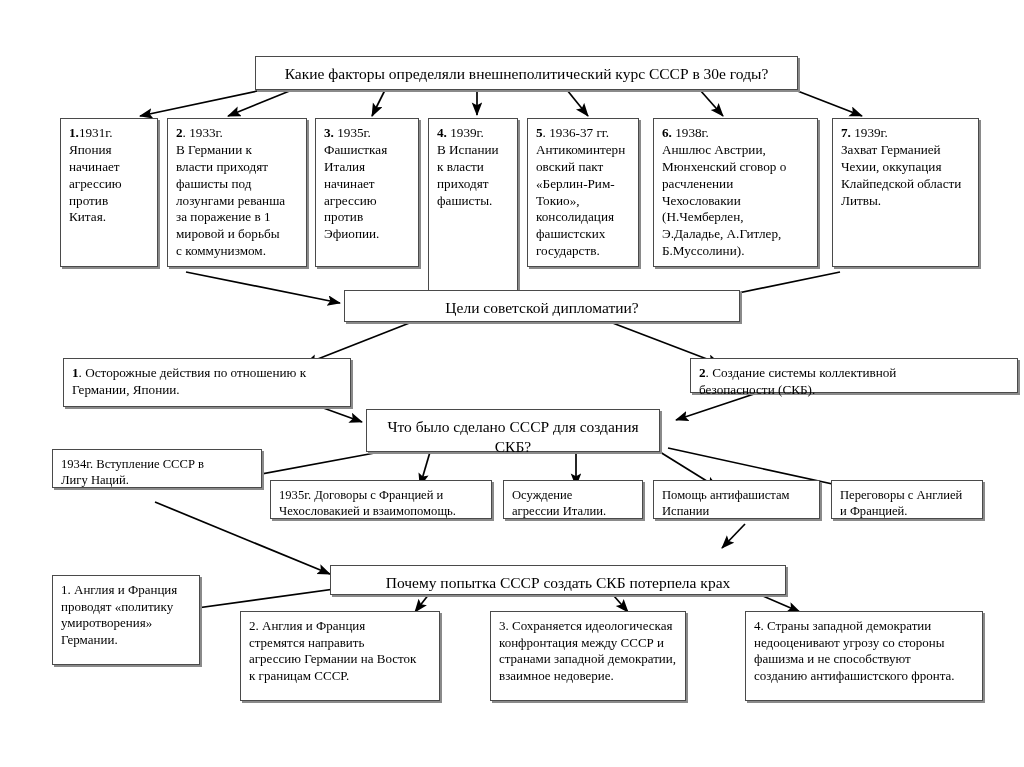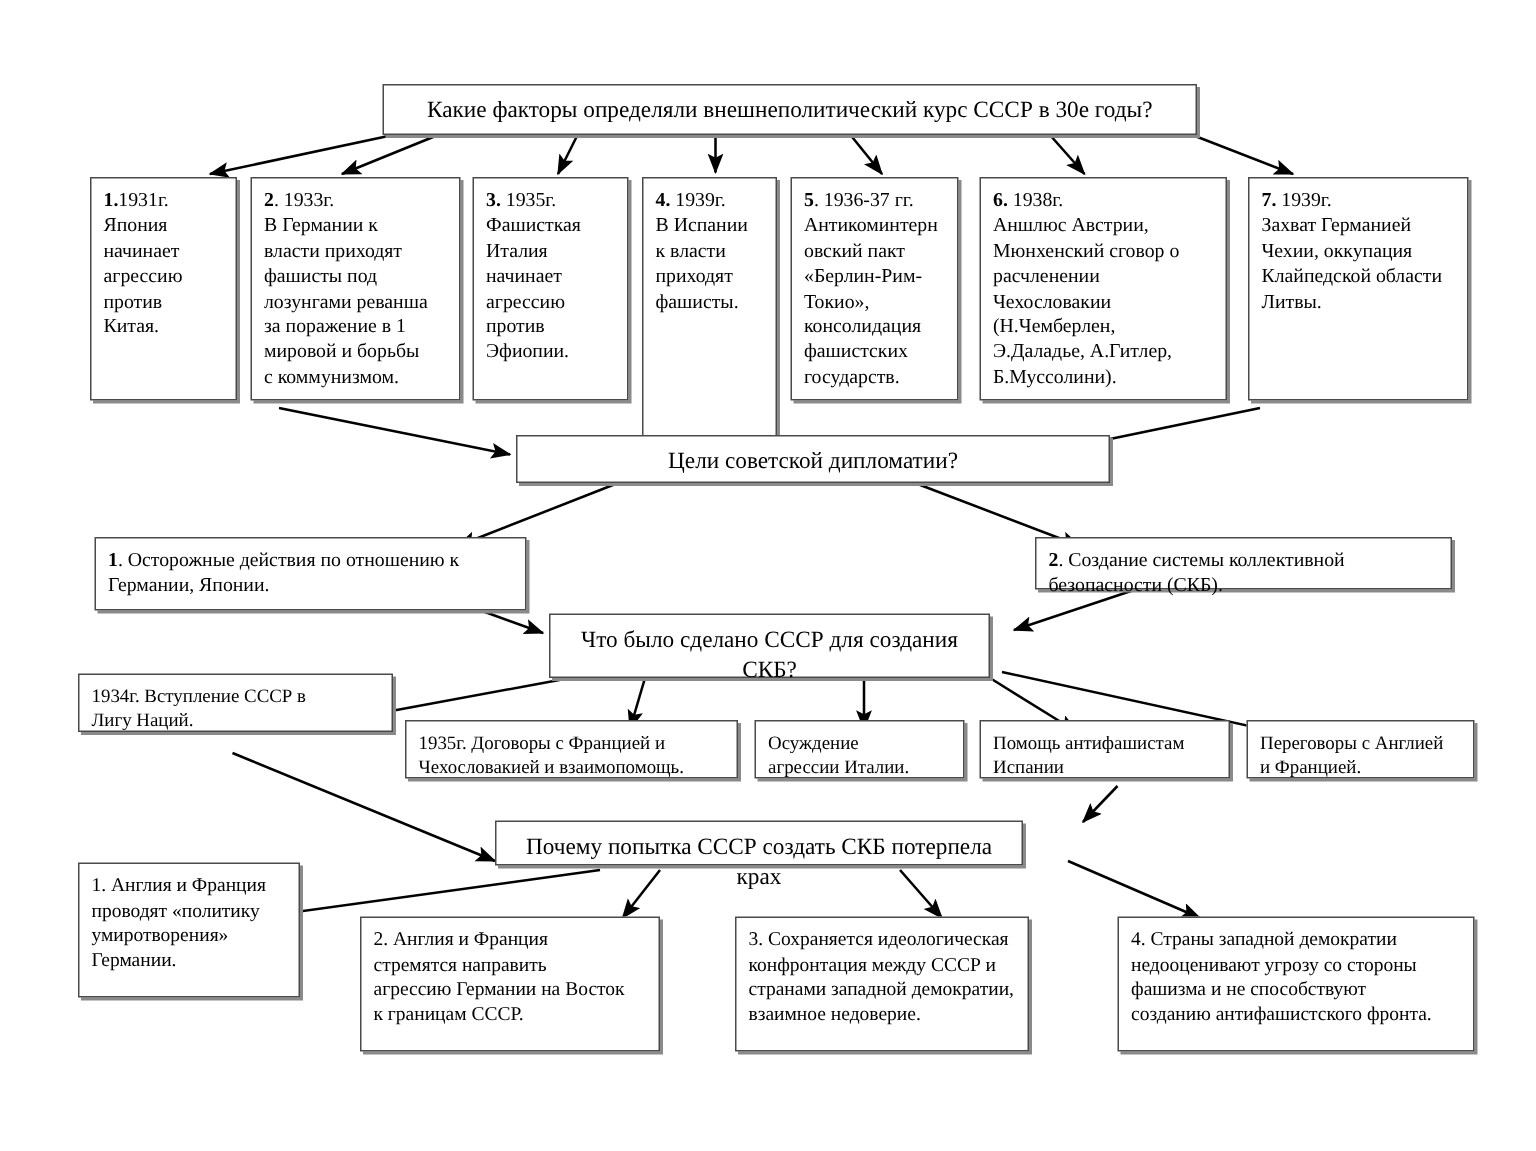--- a/index.html
+++ b/index.html
@@ -182,21 +182,21 @@
 
   <div class="node center q-node" style="left:344px; top:290px; width:396px; height:32px;">
     <span>Цели советской дипломатии?</span>
   </div>
 
   <div class="node mid-node" style="left:63px; top:358px; width:288px; height:49px;">
     <span class="num">1</span><span class="txt">. Осторожные действия по отношению к
 Германии, Японии.</span>
   </div>
 
-  <div class="node mid-node" style="left:690px; top:358px; width:278px; height:35px;">
+  <div class="node mid-node" style="left:690px; top:358px; width:328px; height:35px;">
     <span class="num">2</span><span class="txt">. Создание системы коллективной
 безопасности (СКБ).</span>
   </div>
 
   <div class="node center q-node" style="left:366px; top:409px; width:294px; height:43px;">
     <span>Что было сделано СССР для создания СКБ?</span>
   </div>
 
   <div class="node small-node" style="left:52px; top:449px; width:210px; height:39px;">
     <span class="txt">1934г. Вступление СССР в
@@ -216,21 +216,21 @@
   <div class="node small-node" style="left:653px; top:480px; width:167px; height:39px;">
     <span class="txt">Помощь антифашистам
 Испании</span>
   </div>
 
   <div class="node small-node" style="left:831px; top:480px; width:152px; height:39px;">
     <span class="txt">Переговоры с Англией
 и Францией.</span>
   </div>
 
-  <div class="node center q-node" style="left:330px; top:547px; width:352px; height:30px;">
+  <div class="node center q-node" style="left:330px; top:565px; width:456px; height:30px;">
     <span>Почему попытка СССР создать СКБ потерпела крах</span>
   </div>
 
   <div class="node bottom-node" style="left:52px; top:575px; width:148px; height:90px;">
     <span class="txt">1. Англия и Франция
 проводят «политику
 умиротворения»
 Германии.</span>
   </div>
 

